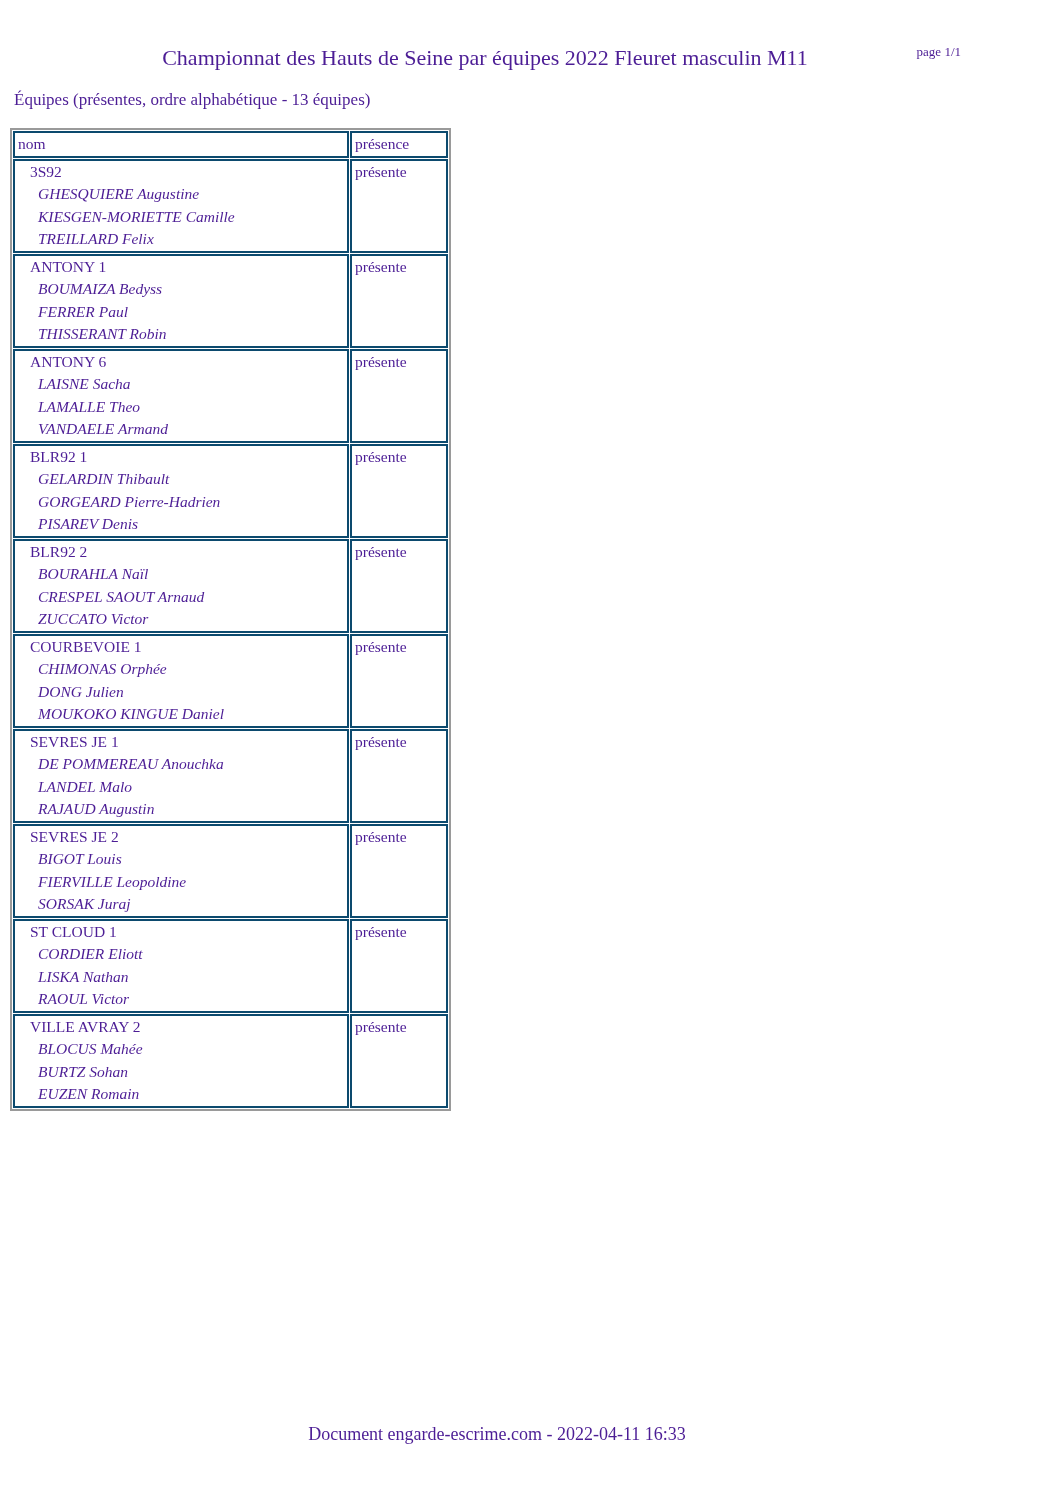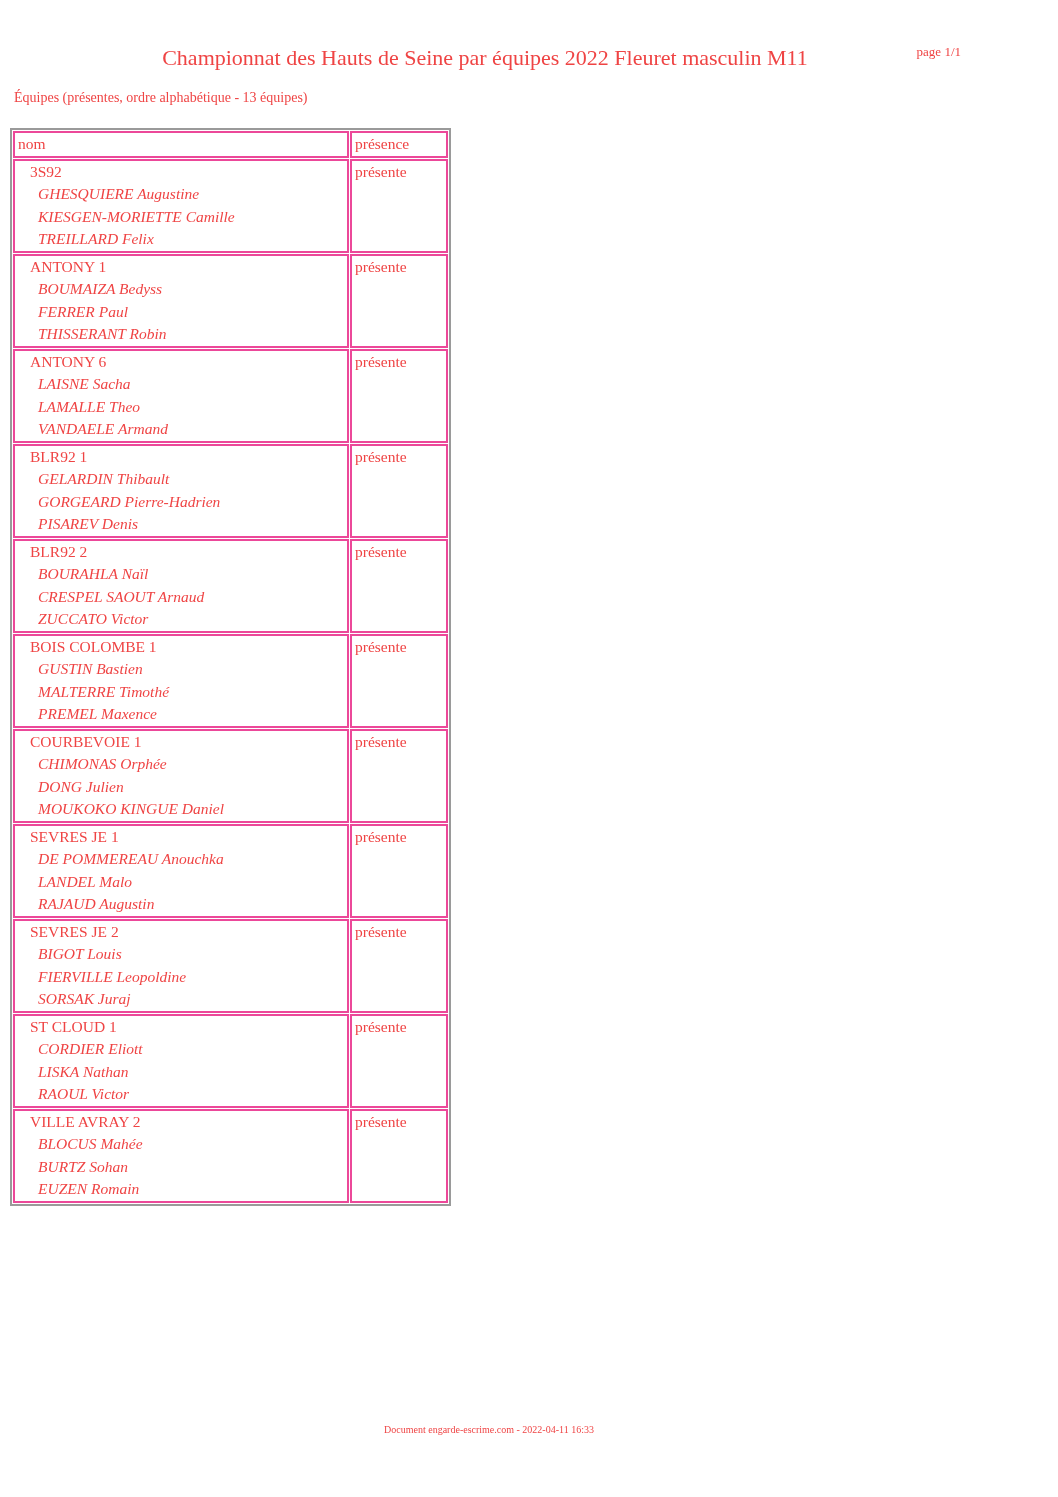--- a/index.html
+++ b/index.html
@@ -3,21 +3,21 @@
 <meta charset="utf-8">
 <style>
   * { box-sizing: border-box; }
   html, body { margin: 0; padding: 0; background: #ffffff; }
   .page {
     position: relative;
     width: 970px;
     height: 1497px;
     background: #ffffff;
     font-family: "Liberation Serif", serif;
-    color: #ef4444;
+    color: #4c1d95;
     overflow: hidden;
   }
   .doc-title {
     position: absolute;
     top: 45px;
     left: 0;
     width: 100%;
     text-align: center;
     font-size: 22px;
     white-space: nowrap;
@@ -25,56 +25,56 @@
   .page-indicator {
     position: absolute;
     top: 44px;
     right: 9px;
     font-size: 13px;
   }
   .subtitle {
     position: absolute;
     top: 90px;
     left: 14px;
-    font-size: 14px;
+    font-size: 17px;
   }
   .teams-table-wrap {
     position: absolute;
     top: 128px;
     left: 10px;
   }
   table.teams-table {
     border-collapse: separate;
     border-spacing: 1px;
     border: 2px solid #9a9a9a;
     background: #ffffff;
   }
   table.teams-table th,
   table.teams-table td {
-    border: 2px solid #ec4899;
+    border: 2px solid #0c4a6e;
     padding: 0 3px;
     font-size: 15.5px;
     line-height: 22.5px;
     vertical-align: top;
     text-align: left;
     font-weight: normal;
     background: #ffffff;
   }
   th.col-name  { width: 336px; }
   th.col-presence, td.presence-cell { width: 98px; }
   td.team-cell { width: 336px; padding-bottom: 1px; }
   .team-name { padding-left: 0; margin-left: 12px; }
   .team-member { padding-left: 20px; font-style: italic; }
   .footer {
     position: absolute;
     top: 1424px;
-    left: 4px;
+    left: 12px;
     width: 100%;
     text-align: center;
-    font-size: 10px;
+    font-size: 18px;
   }
 </style>
 </head>
 <body>
 
 <div class="page">
 
   <div class="doc-title">Championnat des Hauts de Seine par équipes 2022 Fleuret masculin M11</div>
 
   <div class="page-indicator">page 1/1</div>
@@ -130,29 +130,20 @@
             <td class="team-cell">
               <div class="team-name">BLR92 2</div>
               <div class="team-member">BOURAHLA Naïl</div>
               <div class="team-member">CRESPEL SAOUT Arnaud</div>
               <div class="team-member">ZUCCATO Victor</div>
             </td>
             <td class="presence-cell">présente</td>
           </tr>
           <tr>
             <td class="team-cell">
-              <div class="team-name">BOIS COLOMBE 1</div>
-              <div class="team-member">GUSTIN Bastien</div>
-              <div class="team-member">MALTERRE Timothé</div>
-              <div class="team-member">PREMEL Maxence</div>
-            </td>
-            <td class="presence-cell">présente</td>
-          </tr>
-          <tr>
-            <td class="team-cell">
               <div class="team-name">COURBEVOIE 1</div>
               <div class="team-member">CHIMONAS Orphée</div>
               <div class="team-member">DONG Julien</div>
               <div class="team-member">MOUKOKO KINGUE Daniel</div>
             </td>
             <td class="presence-cell">présente</td>
           </tr>
           <tr>
             <td class="team-cell">
               <div class="team-name">SEVRES JE 1</div>

